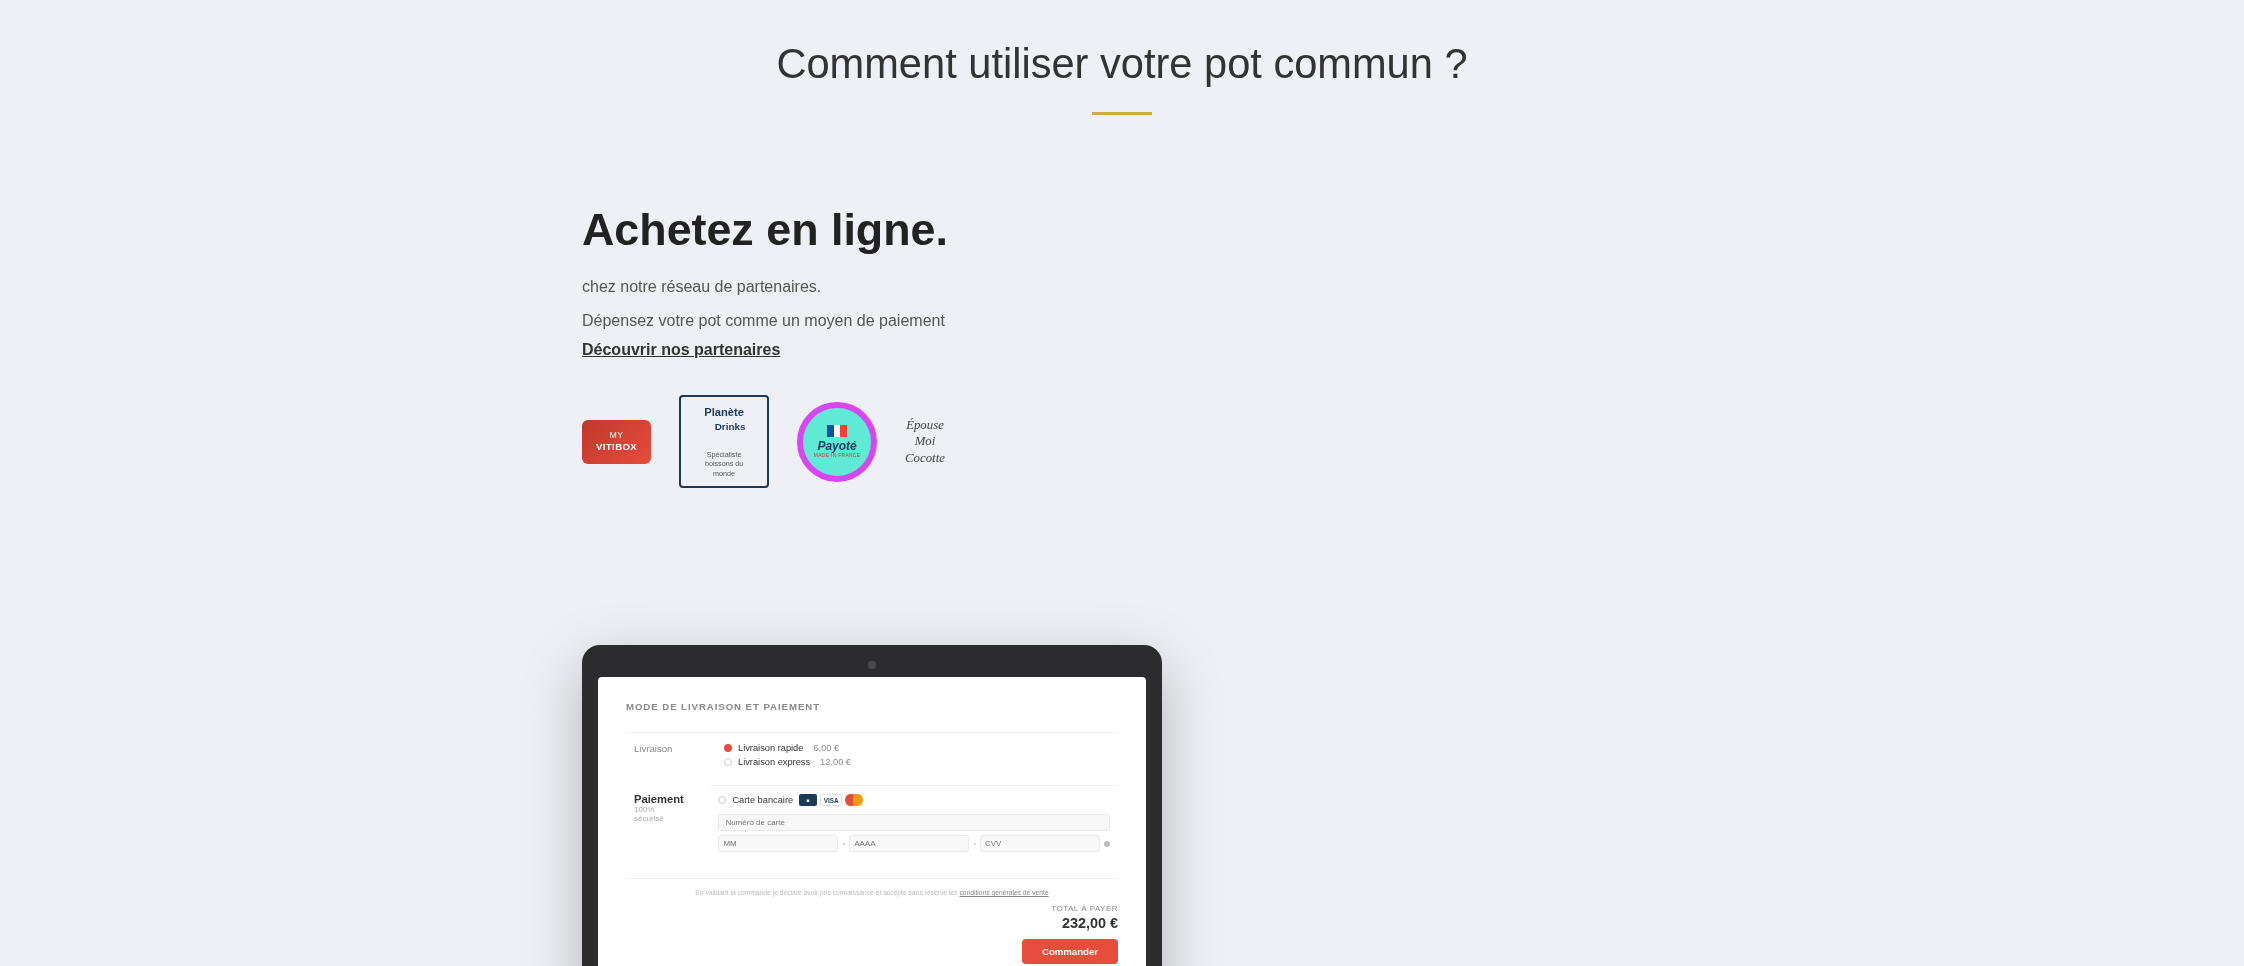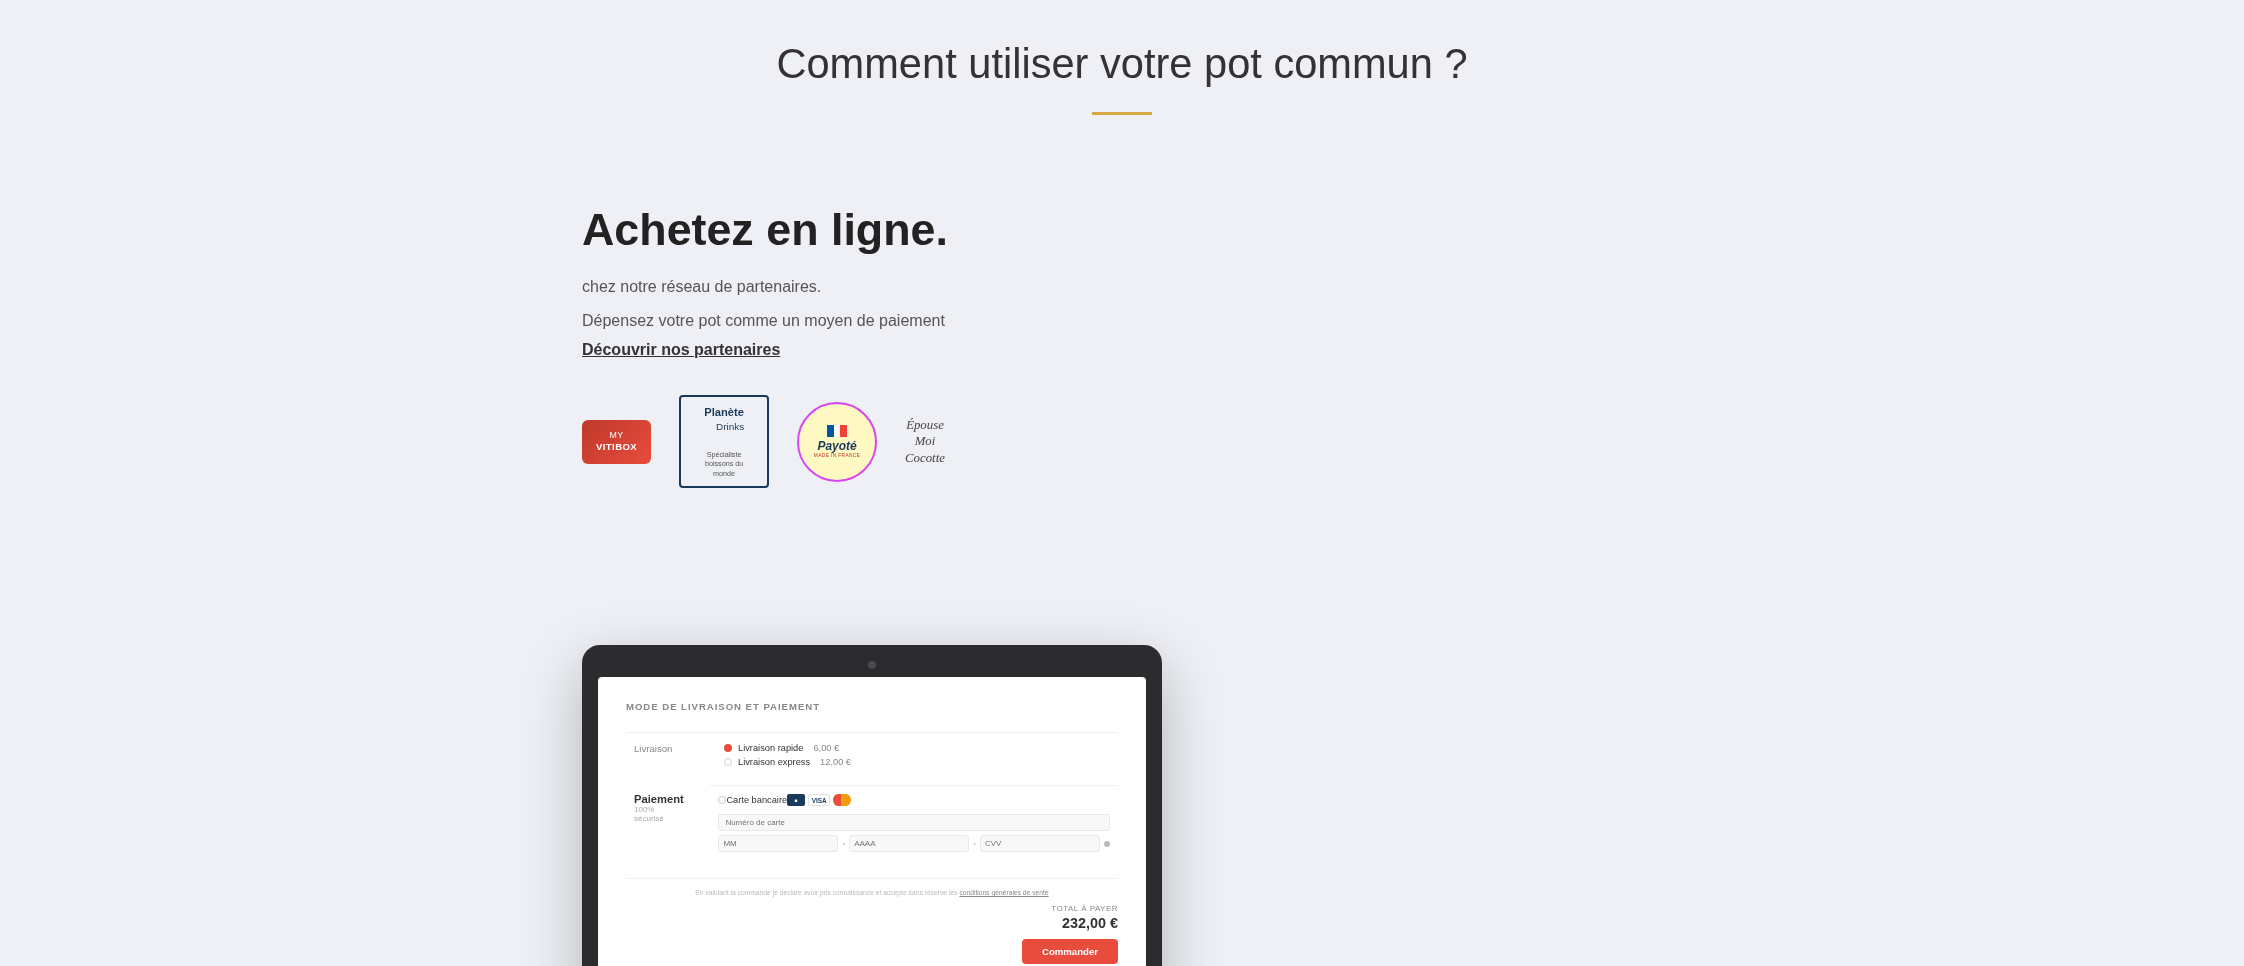--- a/index.html
+++ b/index.html
@@ -129,25 +129,25 @@
       color: #555;
       display: block;
       margin-top: 16px;
     }
 
     
     .logo-payote {
       width: 80px;
       height: 80px;
       border-radius: 50%;
-      border: 2px solid #d946ef;
+      border: 6px solid #d946ef;
       display: flex;
       align-items: center;
       justify-content: center;
-      background: #fef9c3;
+      background: #5eead4;
       overflow: hidden;
       position: relative;
     }
 
     .logo-payote-inner {
       text-align: center;
     }
 
     .logo-payote-text {
       font-size: 0.75rem;
@@ -327,21 +327,21 @@
 
     .payment-options-col {
       flex: 1;
       padding: 8px;
       border-top: 1px solid #f0f0f0;
     }
 
     .card-option {
       display: flex;
       align-items: center;
-      gap: 0;
+      gap: 6px;
       margin-bottom: 8px;
     }
 
     .card-icons {
       display: flex;
       gap: 3px;
     }
 
     .card-chip {
       width: 18px;
@@ -522,21 +522,21 @@
         <div class="partner-logo">
           <div class="logo-vitibox">
             <span class="my-text">MY</span>
             <span>VITIBOX</span>
           </div>
         </div>
 
         <div class="partner-logo">
           <div class="logo-planete">
             <span style="font-size:0.7rem; font-weight:900; color:#1a3a5c;">Planète</span>
-            <span style="font-size:0.62rem; font-weight:400; color:#1a3a5c;padding-left:12px;">Drinks</span>
+            <span style="font-size:0.62rem; font-weight:700; color:#1a3a5c;padding-left:12px;">Drinks</span>
             <span class="sub">Spécialiste boissons du monde</span>
           </div>
         </div>
 
         <div class="partner-logo">
           <div class="logo-payote">
             <div class="logo-payote-inner">
               <div class="logo-payote-flag">
                 <div class="flag-blue"></div>
                 <div class="flag-white"></div>

